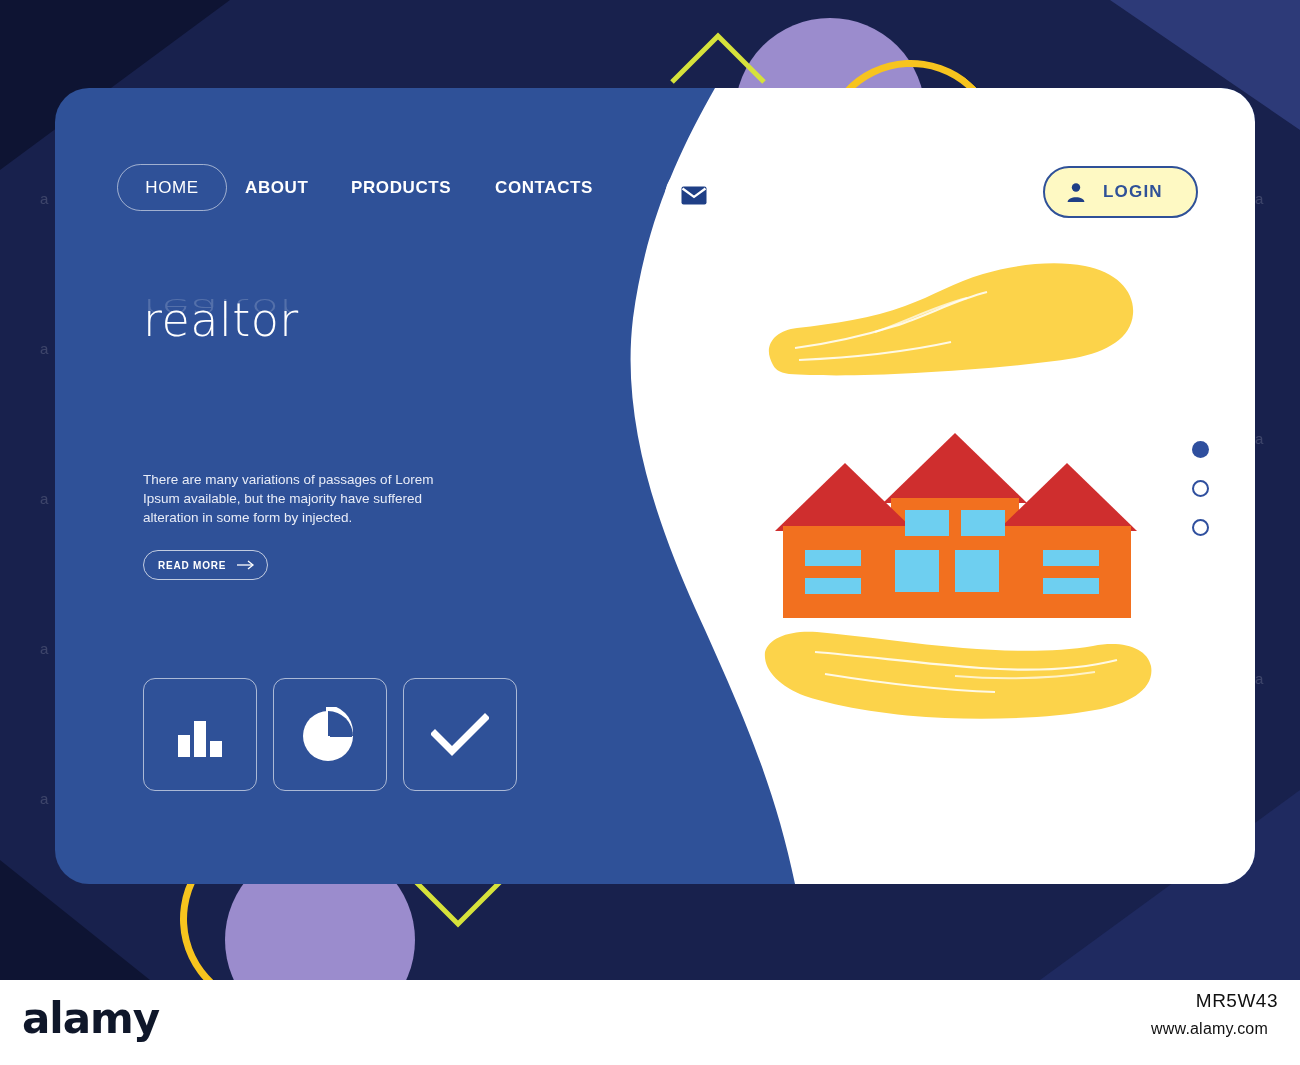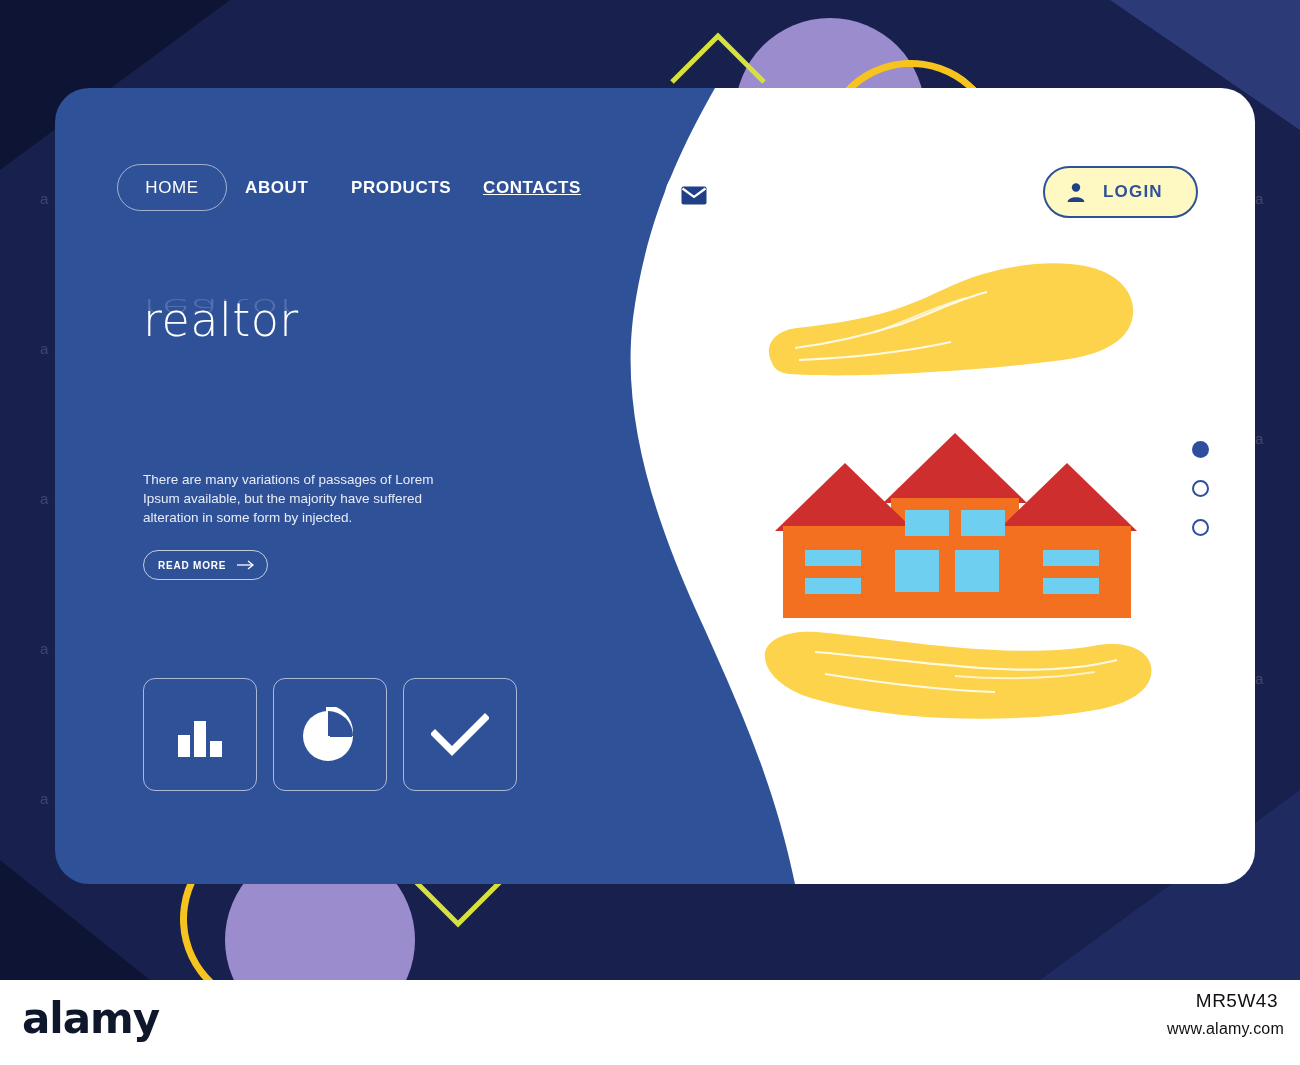--- a/index.html
+++ b/index.html
@@ -146,21 +146,21 @@
   .nav-link {
     position: absolute;
     top: 82px;
     color: #ffffff;
     font-size: 17px;
     letter-spacing: 0.6px;
     font-weight: 600;
   }
   .nav-about { left: 190px; }
   .nav-products { left: 296px; }
-  .nav-contacts { left: 428px; text-decoration: underline; }
+  .nav-contacts { left: 440px; }
 
   .nav-mail {
     position: absolute;
     left: 610px; top: 71px;
     width: 57px; height: 57px;
     border-radius: 50%;
     background: #ffffff;
     display: flex;
     align-items: center;
     justify-content: center;
@@ -302,21 +302,21 @@
     position: absolute;
     right: 22px; top: 10px;
     color: #111111;
     font-size: 19px;
     font-weight: 400;
     letter-spacing: 0.5px;
     text-align: center;
   }
   .footer-url {
     position: absolute;
-    right: 16px; top: 40px;
+    right: 32px; top: 40px;
     color: #111111;
     font-size: 16px;
     letter-spacing: 0.2px;
     text-align: left;
   }
 </style>
 </head>
 <body>
 
 <div class="stage">

